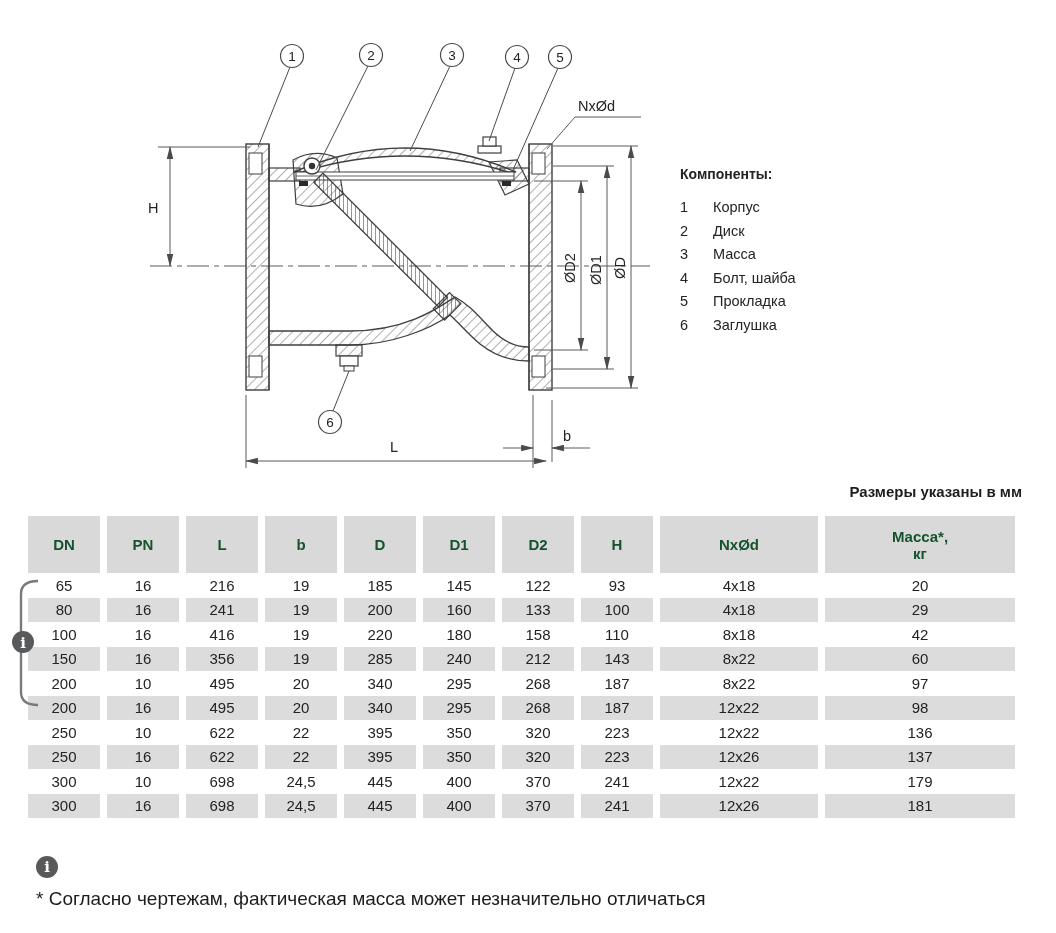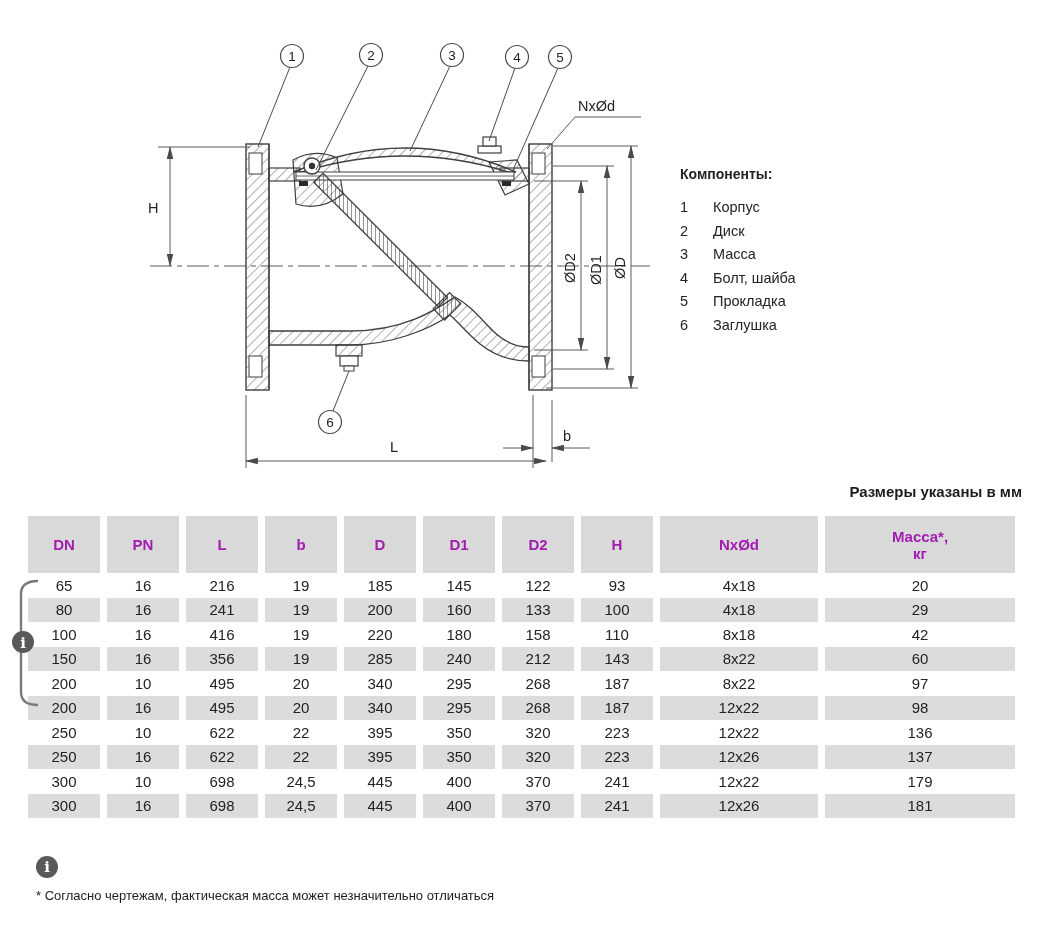--- a/index.html
+++ b/index.html
@@ -14,38 +14,38 @@
   .components .comp-title{font-size:14px;font-weight:700;color:#232327;margin-bottom:14px;}
   .comp-row{display:flex;font-size:14.5px;line-height:23.5px;color:#232327;}
   .comp-num{width:33px;flex:0 0 33px;}
   .comp-label{flex:1;}
 
   
   .units-note{position:absolute;right:34px;top:483px;font-size:15px;font-weight:700;color:#1d1d1f;}
 
   
   table.dims{position:absolute;left:21px;top:516px;border-collapse:separate;border-spacing:7px 0;}
-  table.dims th{background:#d9d9d9;font-size:15px;font-weight:700;color:#a21caf;height:57px;
+  table.dims th{background:#d9d9d9;font-size:15px;font-weight:700;color:#14532d;height:57px;
                 text-align:center;vertical-align:middle;white-space:pre-line;padding:0;}
   table.dims td{font-size:15px;color:#232327;height:24.5px;text-align:center;vertical-align:middle;padding:0;}
   table.dims tbody tr:nth-child(even) td{background:#dcdcdc;}
   .c-n{width:72px;min-width:72px;}
   .c-w{width:158px;min-width:158px;}
   .c-m{width:190px;min-width:190px;}
 
   
   #bracketSvg{position:absolute;left:4px;top:576px;}
 
   
   .notes{position:absolute;left:36px;top:856px;width:980px;}
   .note-line1{display:flex;align-items:center;font-size:15.5px;color:#1d1d1f;}
   .note-info-icon{width:22px;height:22px;border-radius:50%;background:#58595b;color:#fff;
       display:inline-flex;align-items:center;justify-content:center;font-size:15px;font-weight:700;
       font-family:"DejaVu Serif","Liberation Serif",serif;margin-right:10px;flex:0 0 22px;}
-  .note-line2{font-size:13px;color:#1d1d1f;margin-top:10px;}
+  .note-line2{font-size:19px;color:#1d1d1f;margin-top:10px;}
 </style>
 </head>
 <body>
 
 <div id="page">
 
   <svg id="drawingSvg" width="1056" height="490" viewBox="0 0 1056 490">
     <defs>
       <pattern id="hatch" patternUnits="userSpaceOnUse" width="7" height="7" patternTransform="rotate(45)">
         <line x1="0" y1="0" x2="0" y2="7" stroke="#6a6a6a" stroke-width="1.1"></line>

